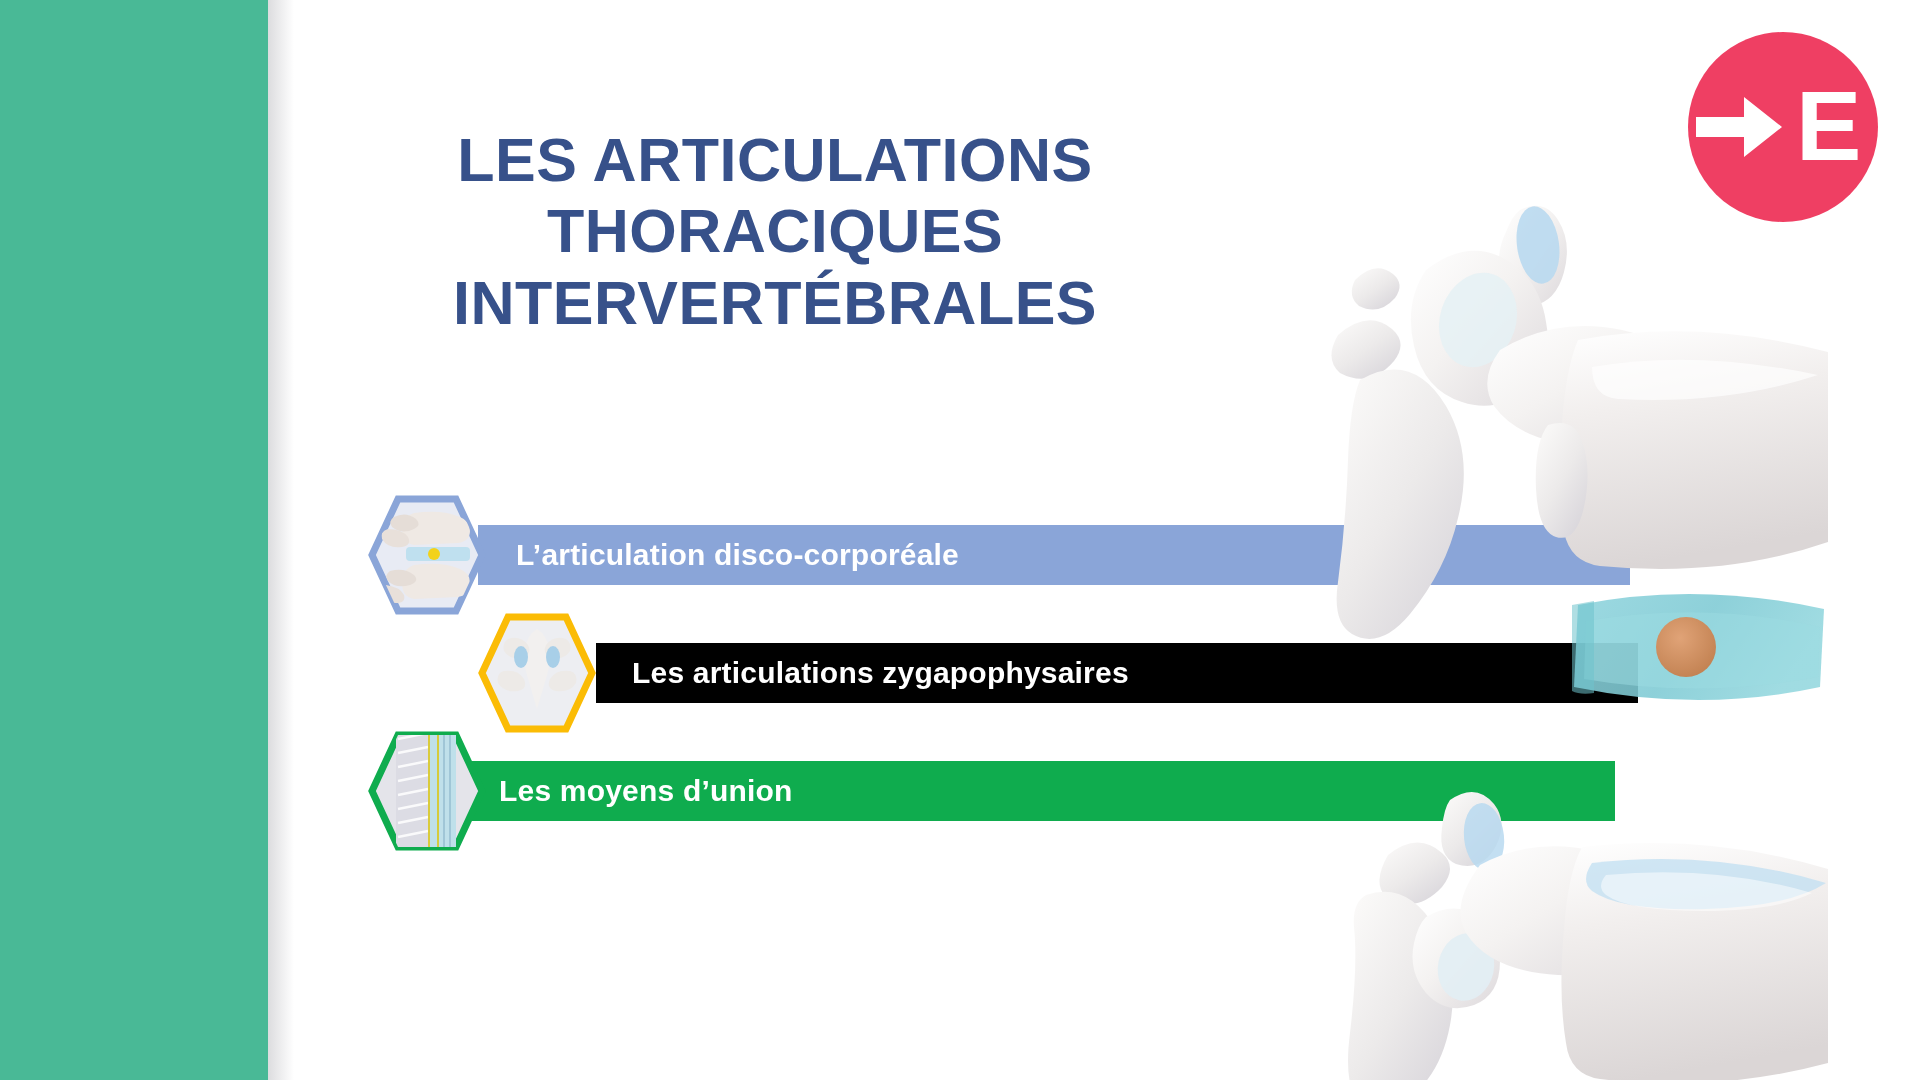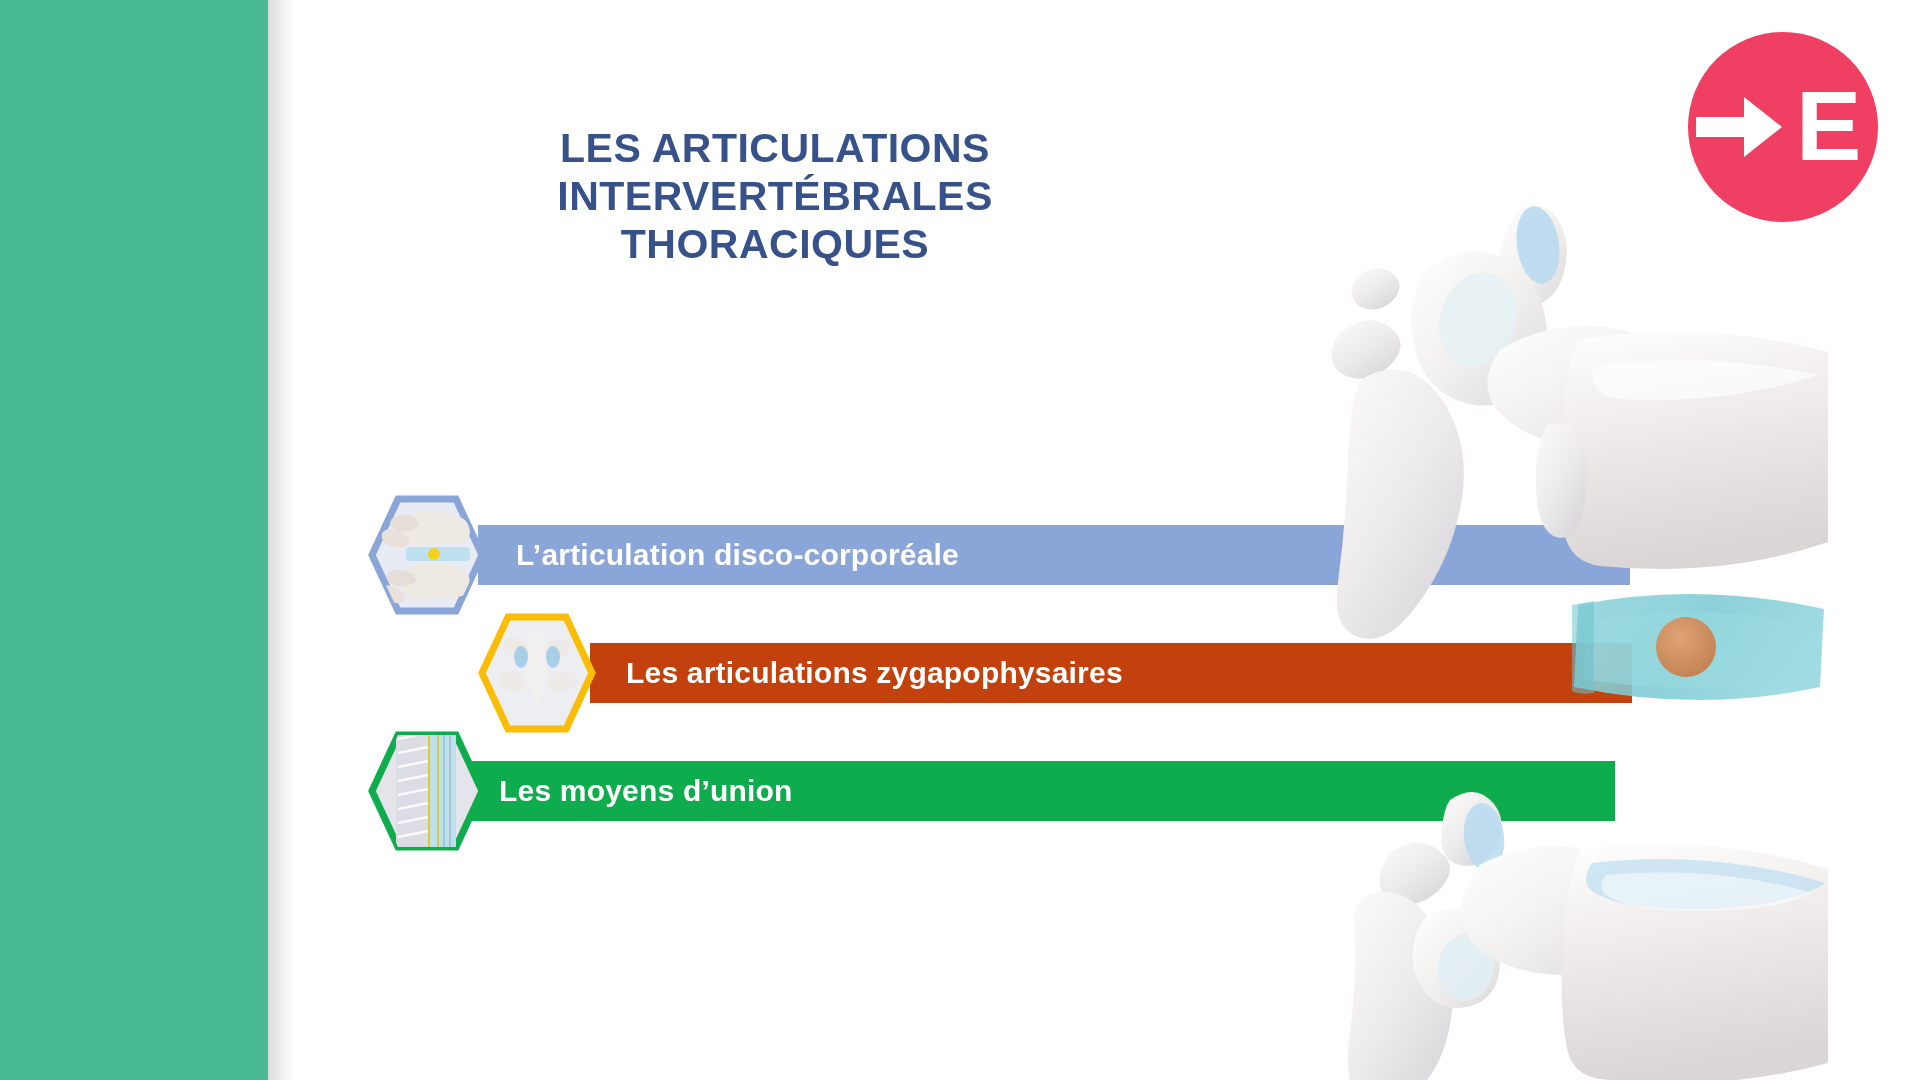--- a/index.html
+++ b/index.html
@@ -84,21 +84,21 @@
     margin-top:40px;
   }
 
   
   .title {
     position:absolute;
     left:330px; top:125px;
     width:890px;
     text-align:center;
     color:#37518a;
-    font-size:41px;
+    font-size:61px;
     font-weight:bold;
     line-height:1.17;
     letter-spacing:0.5px;
     font-family:"Liberation Sans", sans-serif;
   }
   .title-line { display:block; }
 
   
   .items {
     position:absolute;
@@ -133,21 +133,21 @@
   .hexicon svg { display:block; width:118px; height:120px; }
 
   
   #item-1 { left:368px; top:0; }
   #item-1 .item-bar { left:110px; width:1152px; background:#8aa5d8; }
   #item-1 .item-label { padding-left:38px; }
   #item-1 .hexicon { left:0; }
 
   
   #item-2 { left:478px; top:118px; }
-  #item-2 .item-bar { left:112px; width:1042px; background:#c2410c; }
+  #item-2 .item-bar { left:118px; width:1042px; background:#000000; }
   #item-2 .item-label { padding-left:36px; }
   #item-2 .hexicon { left:0; }
 
   
   #item-3 { left:368px; top:236px; }
   #item-3 .item-bar { left:95px; width:1152px; background:#0fac4e; }
   #item-3 .item-label { padding-left:36px; }
   #item-3 .hexicon { left:0; }
 
   
@@ -191,22 +191,22 @@
     <div class="logo-word">SCHOOLAPY</div>
     <div class="logo-reg">®</div>
   </div>
 
   <div class="vert-wrap">
     <div class="vert-text">ARTHROLOGIE</div>
   </div>
 
   <div class="title">
     <span class="title-line">LES ARTICULATIONS</span>
+    <span class="title-line">THORACIQUES</span>
     <span class="title-line">INTERVERTÉBRALES</span>
-    <span class="title-line">THORACIQUES</span>
   </div>
 
   <div class="badge">
     <svg viewBox="0 0 190 190" xmlns="http://www.w3.org/2000/svg">
       <g fill="#ffffff">
         <path d="M8 85 h48 v-20 l38 30 l-38 30 v-20 h-48 z"></path>
         <text x="108" y="128" font-family="Liberation Sans, sans-serif" font-size="98" font-weight="bold">E</text>
       </g>
     </svg>
   </div>

